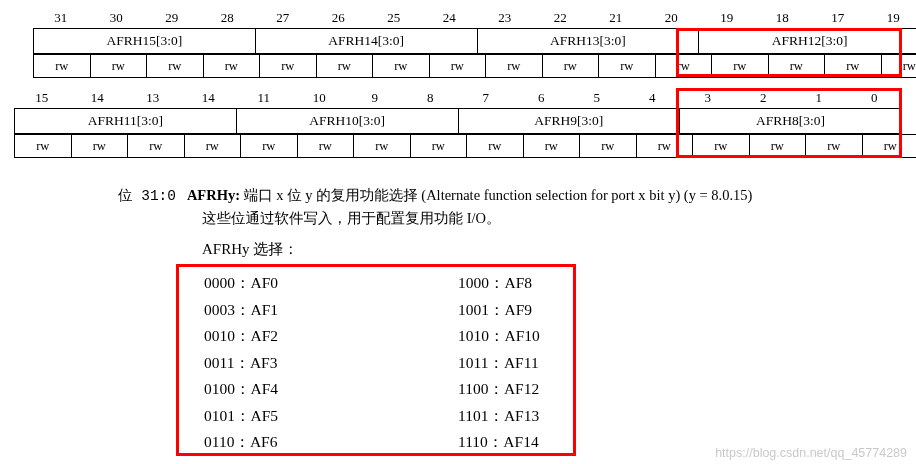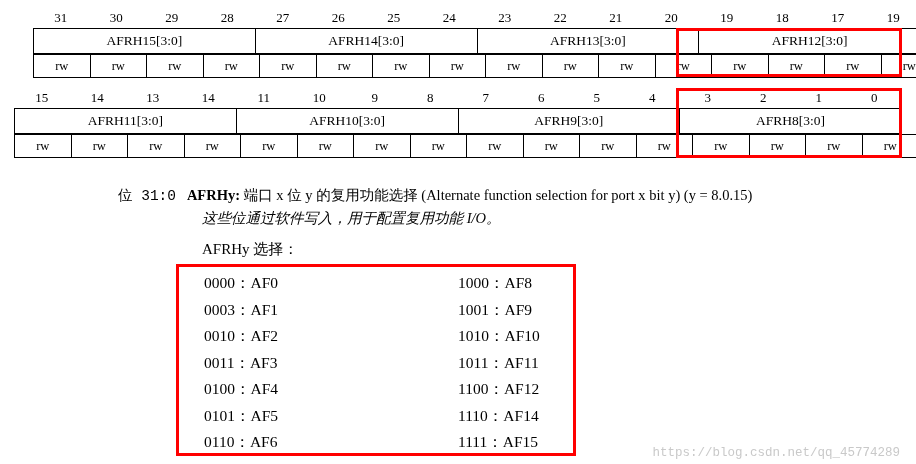--- a/index.html
+++ b/index.html
@@ -91,21 +91,20 @@
     top: 184px;
     width: 760px;
     font-size: 14.5px;
     line-height: 22px;
   }
   .desc .bitrange { font-family: Liberation Mono, monospace; }
   .desc .fieldname { font-weight: bold; }
   .desc .line2 {
     margin-left: 84px;
     display: block;
-    font-style: italic;
   }
 
   
   #af-select-heading {
     position: absolute;
     left: 202px;
     top: 240px;
     font-size: 15px;
   }
   .af-list {
@@ -115,25 +114,25 @@
     line-height: 26.5px;
     font-family: "Liberation Serif", serif;
   }
   #af-col-left  { left: 204px; }
   #af-col-right { left: 458px; }
   .af-item { white-space: nowrap; }
 
   
   #watermark {
     position: absolute;
-    right: 16px;
+    right: 9px;
     bottom: 4px;
     font-size: 12.5px;
     color: #c9c9c9;
-    font-family: Liberation Mono, monospace;
+    font-family: Liberation Sans, sans-serif;
   }
 </style>
 </head>
 <body>
 
 <div class="reg-block" id="reg-block-high">
   <table class="bitrow bitnums">
     <tbody>
         <tr>
       <td>31</td>
@@ -270,17 +269,18 @@
   <div class="af-item">0110：AF6</div>
   <div class="af-item">0111：AF7</div>
 </div>
 
 <div class="af-list" id="af-col-right">
   <div class="af-item">1000：AF8</div>
   <div class="af-item">1001：AF9</div>
   <div class="af-item">1010：AF10</div>
   <div class="af-item">1011：AF11</div>
   <div class="af-item">1100：AF12</div>
+  <div class="af-item">1101：AF13</div>
   <div class="af-item">1110：AF14</div>
   <div class="af-item">1111：AF15</div>
 </div>
 
 <div id="watermark">https://blog.csdn.net/qq_45774289</div>
 
 </body></html>

